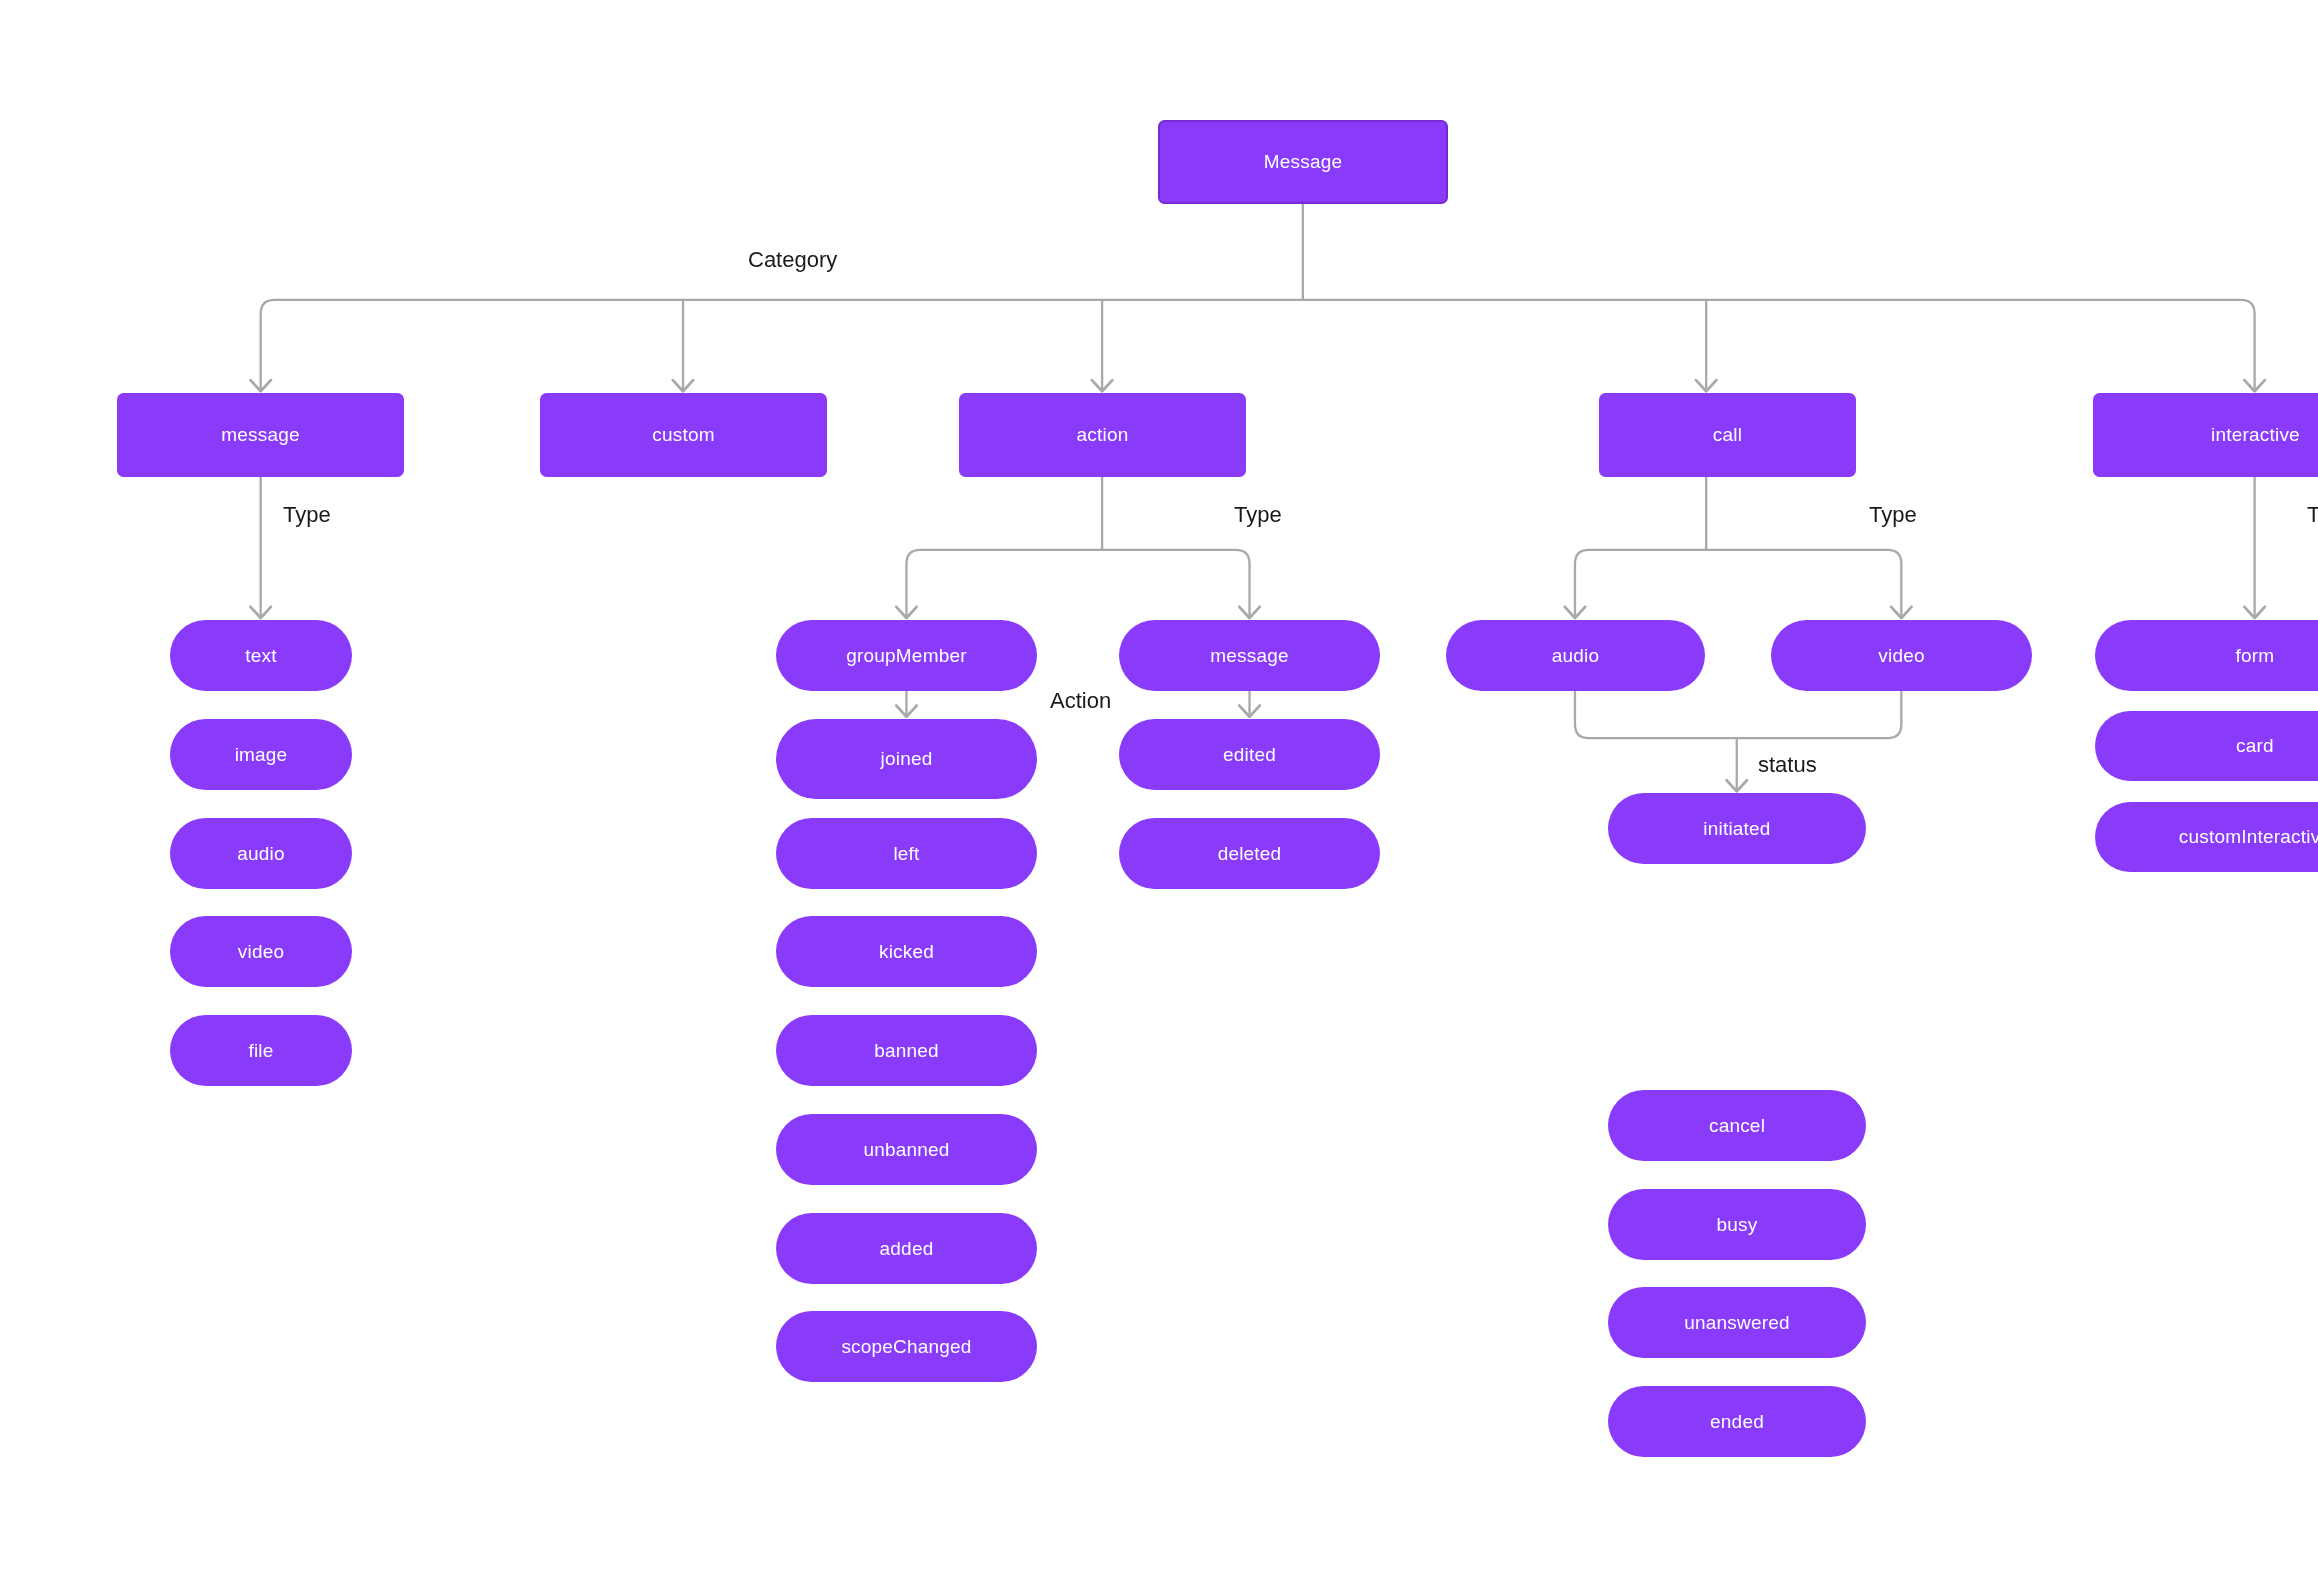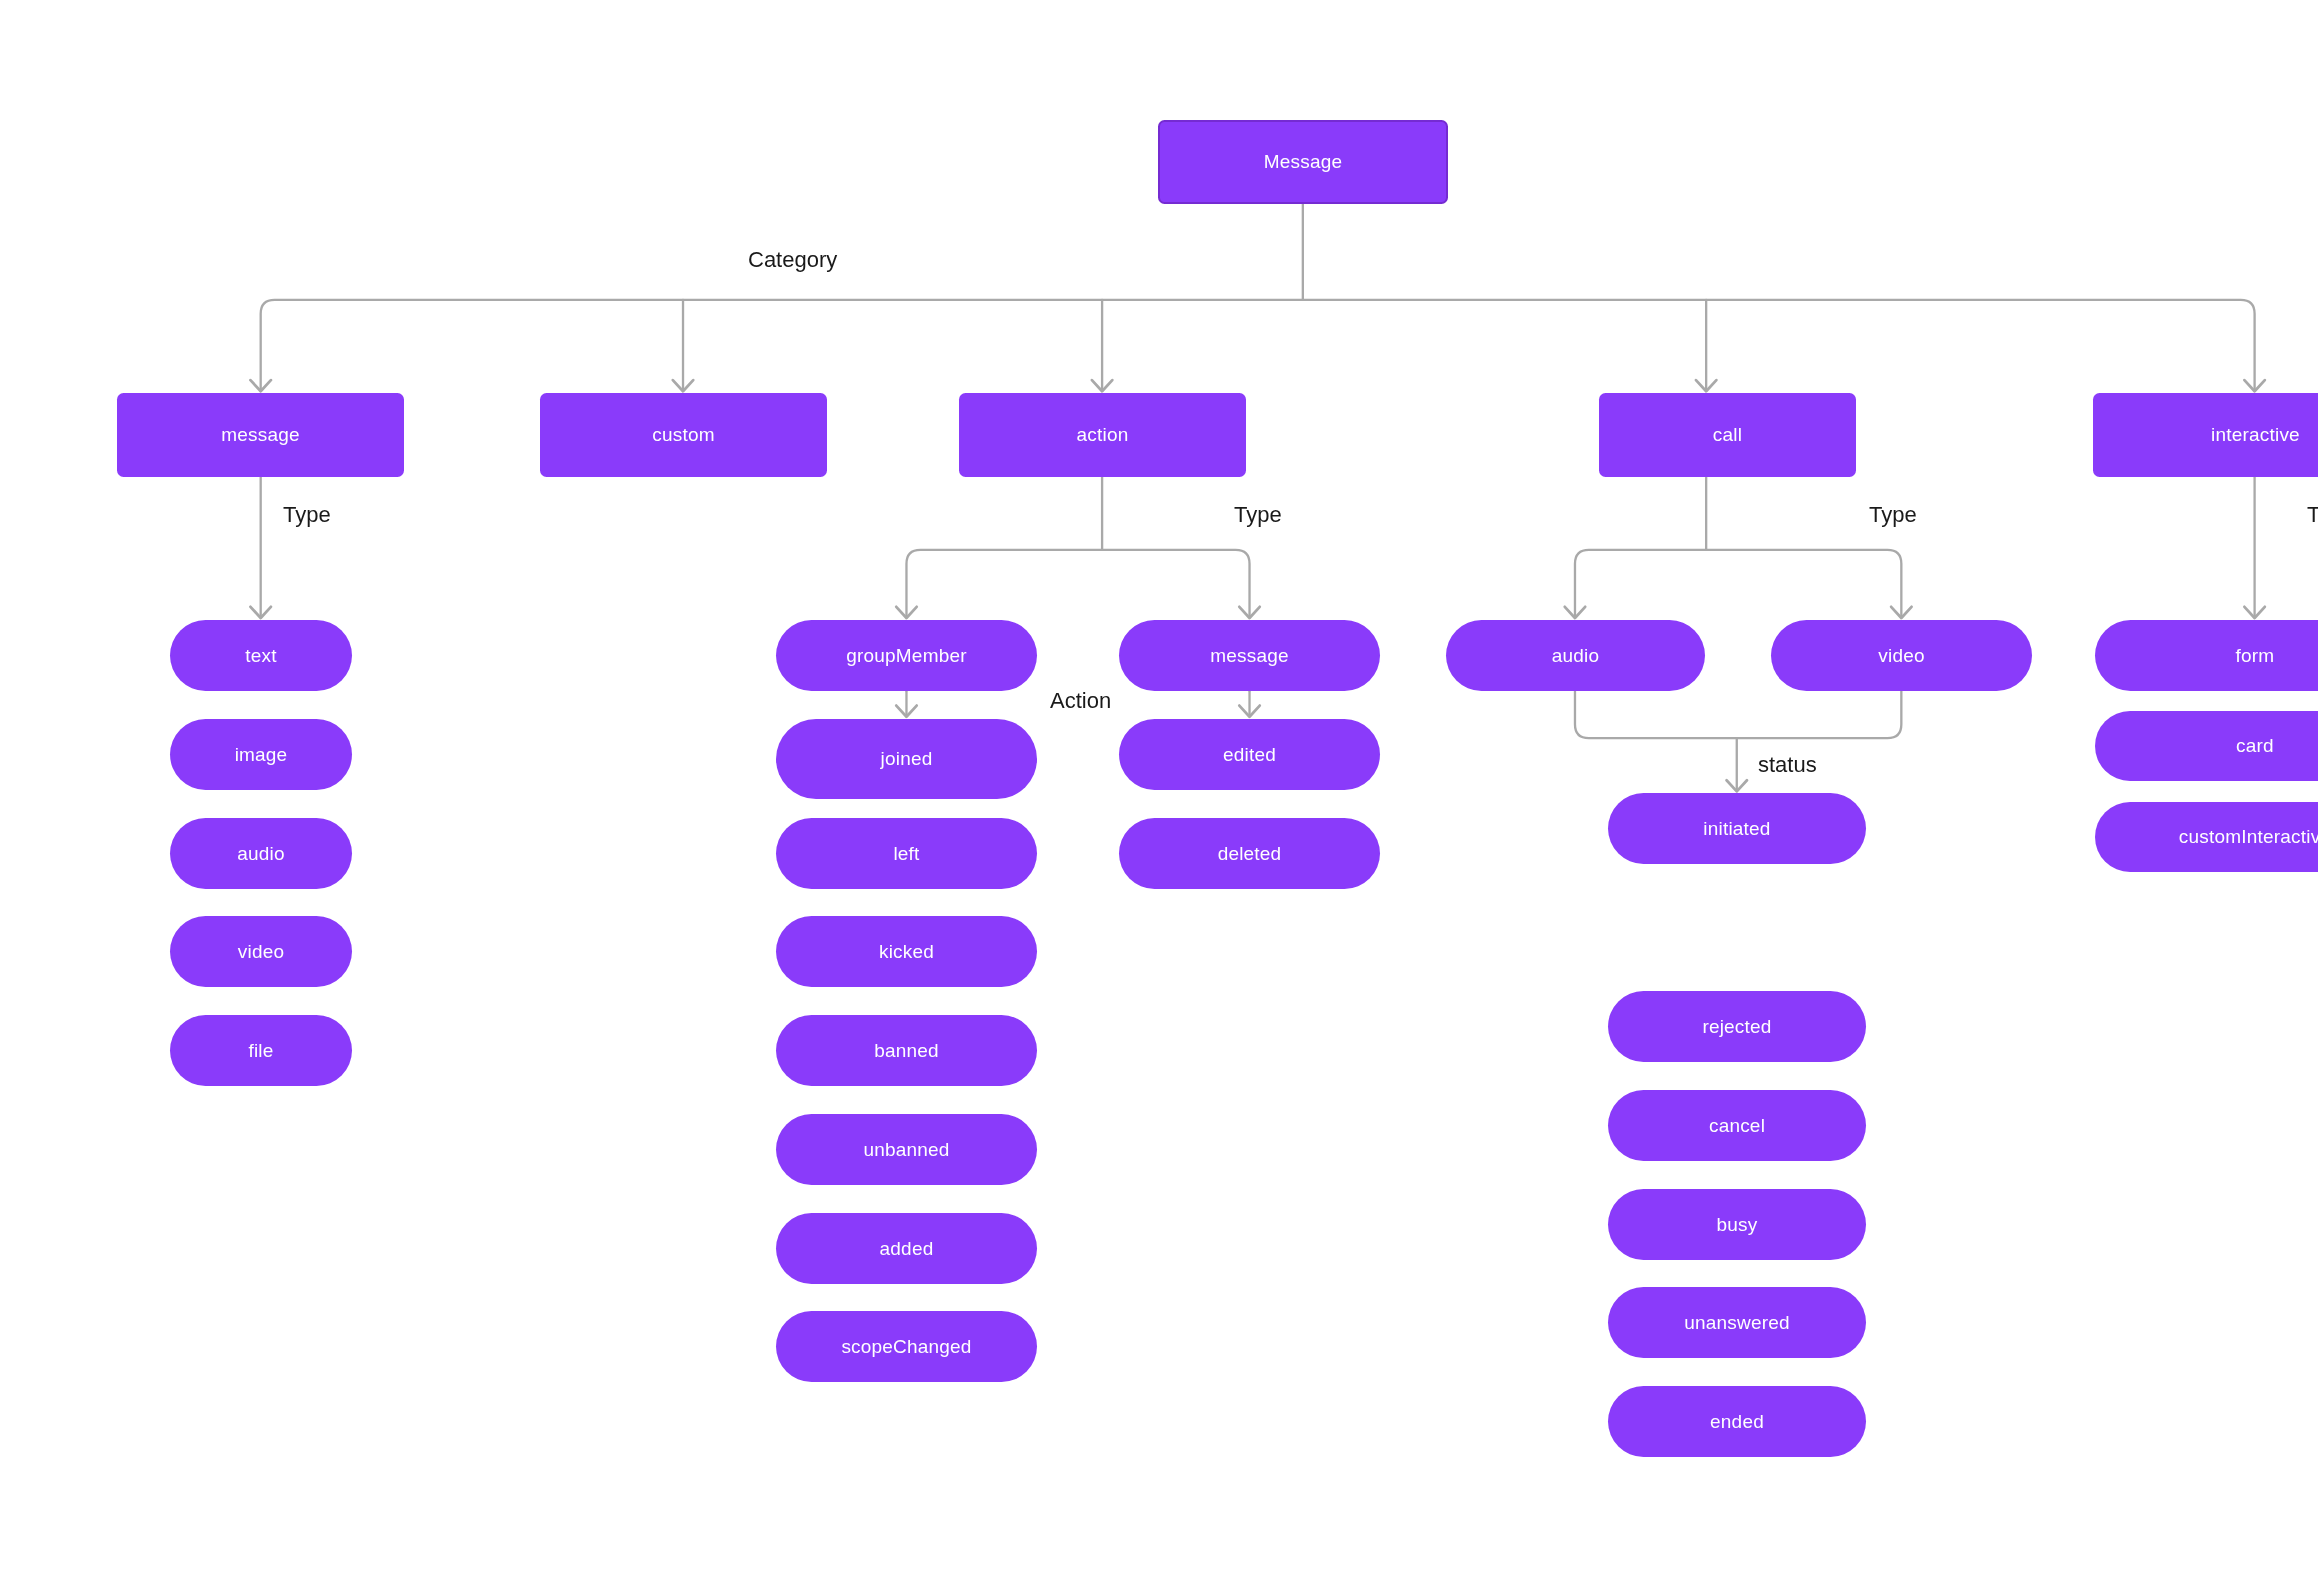--- a/index.html
+++ b/index.html
@@ -141,21 +141,20 @@
   <div class="node pill" style="left:776px; top:1311px; width:261px; height:71px;">scopeChanged</div>
 
   <div class="node pill" style="left:1119px; top:620px; width:261px; height:71px;">message</div>
   <div class="node pill" style="left:1119px; top:719px; width:261px; height:71px;">edited</div>
   <div class="node pill" style="left:1119px; top:818px; width:261px; height:71px;">deleted</div>
 
   <div class="node pill" style="left:1446px; top:620px; width:259px; height:71px;">audio</div>
   <div class="node pill" style="left:1771px; top:620px; width:261px; height:71px;">video</div>
 
   <div class="node pill" style="left:1608px; top:793px; width:258px; height:71px;">initiated</div>
-  <div class="node pill" style="left:1608px; top:991px; width:258px; height:71px;">rejected</div>
   <div class="node pill" style="left:1608px; top:1090px; width:258px; height:71px;">cancel</div>
   <div class="node pill" style="left:1608px; top:1189px; width:258px; height:71px;">busy</div>
   <div class="node pill" style="left:1608px; top:1287px; width:258px; height:71px;">unanswered</div>
   <div class="node pill" style="left:1608px; top:1386px; width:258px; height:71px;">ended</div>
 
   <div class="node pill" style="left:2095px; top:620px; width:320px; height:71px;">form</div>
   <div class="node pill" style="left:2095px; top:711px; width:320px; height:70px;">card</div>
   <div class="node pill" style="left:2095px; top:802px; width:320px; height:70px;">customInteractive</div>
 
 </div>

